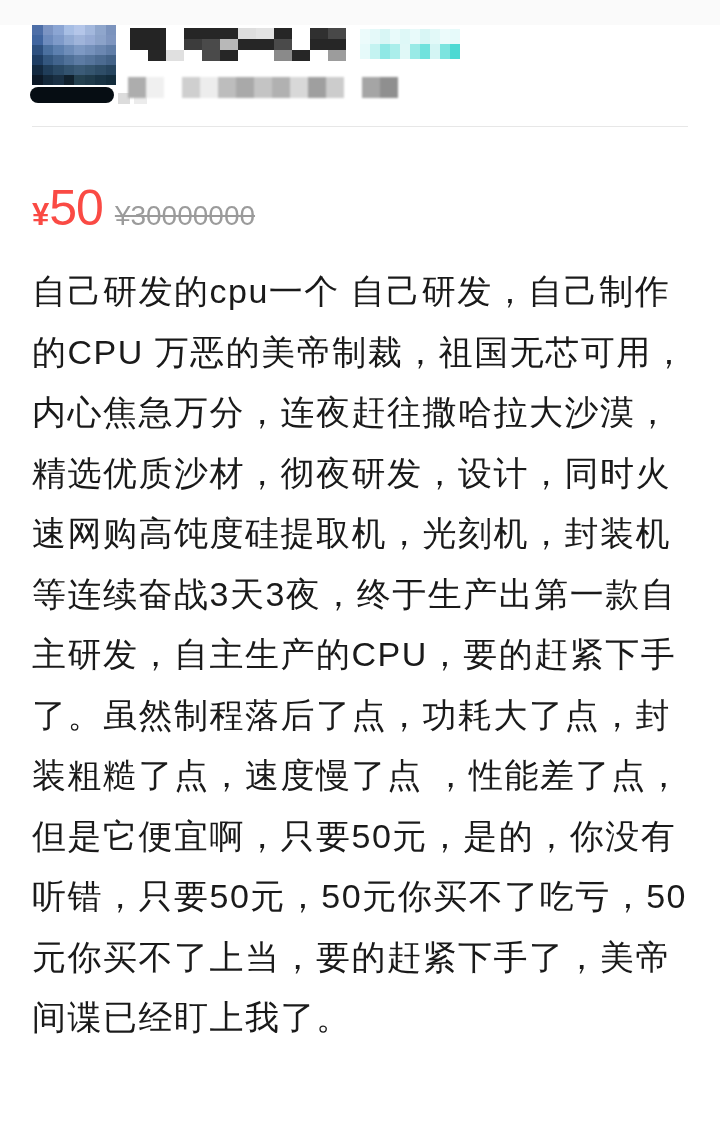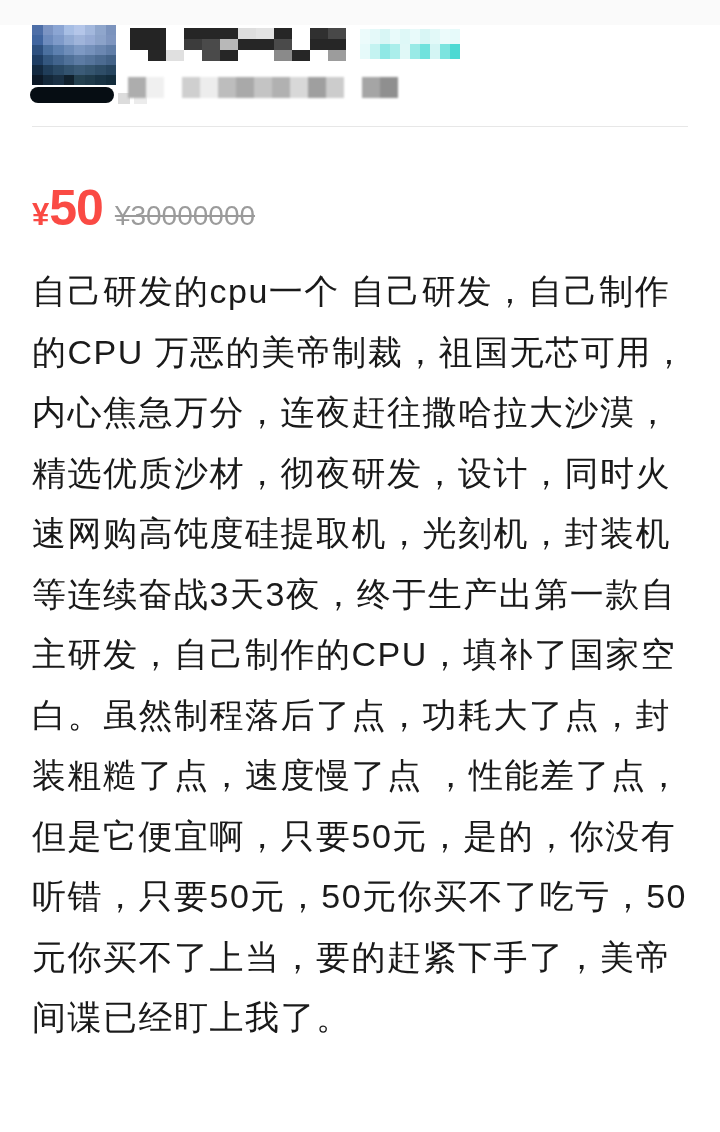--- a/index.html
+++ b/index.html
@@ -84,21 +84,21 @@
     align-items: baseline;
   }
   .cur {
     color: var(--accent, #fa4a44);
     font-size: 31px;
     font-weight: 700;
   }
   .amt {
     color: var(--accent, #fa4a44);
     font-size: 50px;
-    font-weight: 700;
+    font-weight: 400;
     letter-spacing: -1px;
     line-height: 1;
   }
   .orig {
     margin-left: 12px;
     color: var(--orig, #9b9b9b);
     font-size: 28px;
     font-weight: 400;
     text-decoration: line-through;
   }
@@ -288,15 +288,15 @@
   </header>
 
   <div class="divider"></div>
 
   <section class="price-row">
     <span class="cur">¥</span>
     <span class="amt">50</span>
     <span class="orig">¥30000000</span>
   </section>
 
-  <article class="desc">自己研发的cpu一个 自己研发，自己制作的CPU 万恶的美帝制裁，祖国无芯可用，内心焦急万分，连夜赶往撒哈拉大沙漠，精选优质沙材，彻夜研发，设计，同时火速网购高饨度硅提取机，光刻机，封装机等连续奋战3天3夜，终于生产出第一款自主研发，自己制作的CPU，填补了国家空白。虽然制程落后了点，功耗大了点，封装粗糙了点，速度慢了点 ，性能差了点，但是它便宜啊，只要50元，是的，你没有听错，只要50元，50元你买不了吃亏，50元你买不了上当，要的赶紧下手了，美帝间谍已经盯上我了。</article>
+  <article class="desc">自己研发的cpu一个 自己研发，自己制作的CPU 万恶的美帝制裁，祖国无芯可用，内心焦急万分，连夜赶往撒哈拉大沙漠，精选优质沙材，彻夜研发，设计，同时火速网购高饨度硅提取机，光刻机，封装机等连续奋战3天3夜，终于生产出第一款自主研发，自主生产的CPU，要的赶紧下手了。虽然制程落后了点，功耗大了点，封装粗糙了点，速度慢了点 ，性能差了点，但是它便宜啊，只要50元，是的，你没有听错，只要50元，50元你买不了吃亏，50元你买不了上当，要的赶紧下手了，美帝间谍已经盯上我了。</article>
 
 </div>
 
 </body></html>

